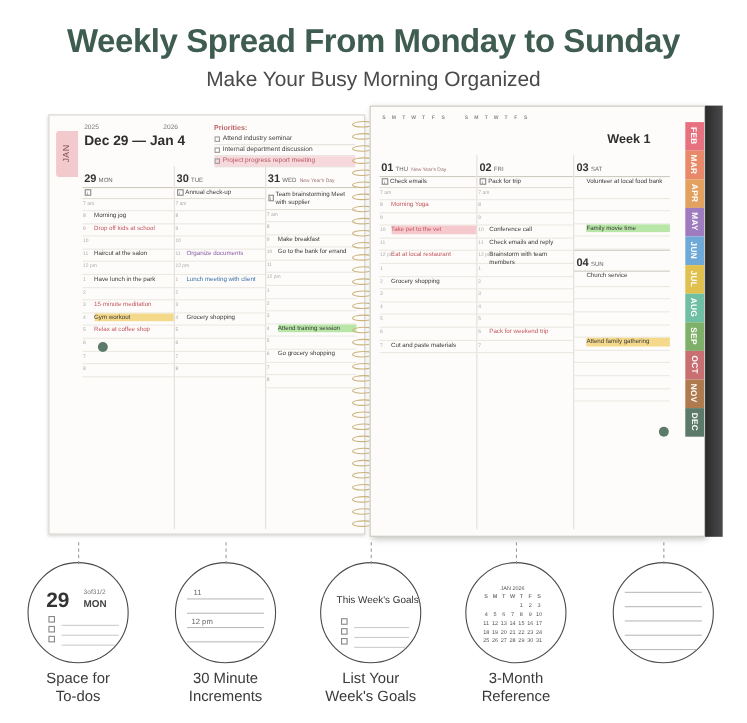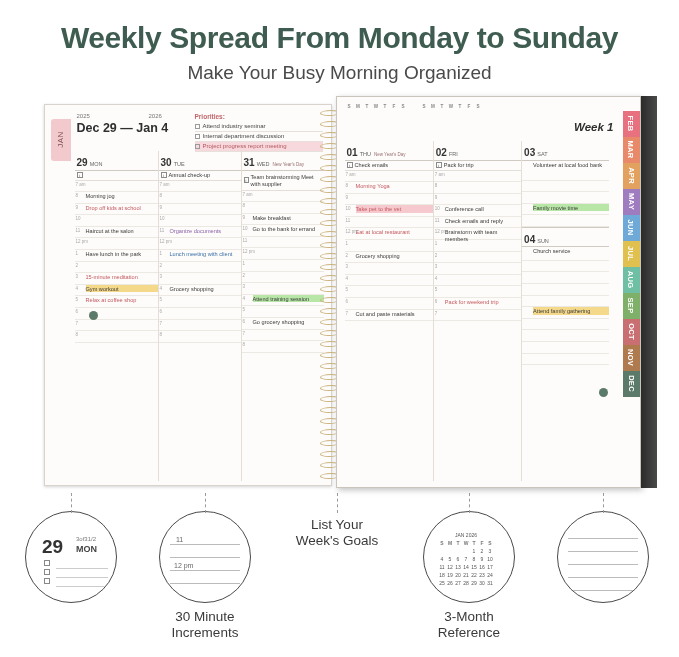--- a/index.html
+++ b/index.html
@@ -126,21 +126,21 @@
   .dot {
     position:absolute; width:9px; height:9px; border-radius:50%;
     background:#5c7a6a;
   }
 
   
   .minical { position:absolute; left:8px; top:6px; width:190px; }
   .minical table { border-collapse:collapse; }
   .minical td { font-size:4.6px; color:#555; width:9px; height:7px; text-align:center; }
   .minical th { font-size:4.6px; color:#888; width:9px; }
-  .weeklabel { position:absolute; right:26px; top:24px; font-size:11.5px; font-weight:bold; color:#2f2f2f;font-style:italic;}
+  .weeklabel { position:absolute; right:48px; top:24px; font-size:11.5px; font-weight:bold; color:#2f2f2f;}
   .rcols { position:absolute; left:8px; top:44px; width:265px; height:340px; display:flex;}
   .rcol { width: 88.3px; border-left:1px solid #e3dfd8; position:relative;}
   .rcol:first-child{border-left:none;}
 
   
   .features {
     position:absolute; left:0; top:505px; width:679px; height:152px;
   }
   .feature { position:absolute; width:130px; text-align:center; }
   .circle {
@@ -696,38 +696,53 @@
         <div class="mini-box"></div>
         <div class="mini-box"></div>
         <div class="mini-box"></div>
       </div>
       <div style="position:absolute; left:30px; top:48px; right:8px;">
         <i style="display:block;border-bottom:1px solid #ccc;height:9px"></i>
         <i style="display:block;border-bottom:1px solid #ccc;height:9px"></i>
         <i style="display:block;border-bottom:1px solid #ccc;height:9px"></i>
       </div>
     </div>
+    <div class="fcap" style="white-space:pre-line">Space for
+To-dos</div>
   </div>
 
   <div class="feature" style="left:140px; top:6px;">
     <div class="circle">
       <div class="circ-lines">
         <i></i>
           <i></i>
           <i></i>
           <i></i>
       </div>
       <span class="circ-time" style="left:16px; top:24px;">11</span>
       <span class="circ-time" style="left:14px; top:50px;">12 pm</span>
     </div>
     <div class="fcap" style="white-space:pre-line">30 Minute
 Increments</div>
   </div>
 
   <div class="feature" style="left:272px; top:6px;">
+    <div class="circle">
+      <span class="circ-goal">This Week's Goals</span>
+      <div style="position:absolute; left:18px; top:50px;">
+        <div class="mini-box"></div>
+        <div class="mini-box"></div>
+        <div class="mini-box"></div>
+      </div>
+      <div style="position:absolute; left:30px; top:50px; right:10px;">
+        <i style="display:block;border-bottom:1px solid #ccc;height:9px"></i>
+        <i style="display:block;border-bottom:1px solid #ccc;height:9px"></i>
+        <i style="display:block;border-bottom:1px solid #ccc;height:9px"></i>
+      </div>
+    </div>
     <div class="fcap" style="white-space:pre-line">List Your
 Week's Goals</div>
   </div>
 
   <div class="feature" style="left:404px; top:6px;">
     <div class="circle">
       <div class="calmini">
         <div style="font-size:5px;color:#555;margin-bottom:1px;">JAN 2026</div>
         <table>
           <tbody>

